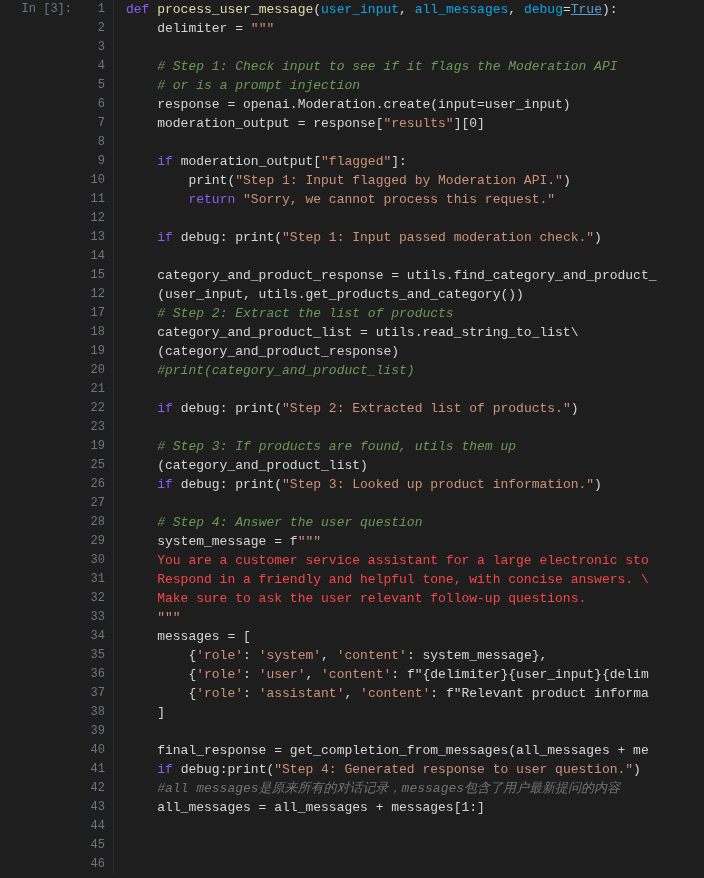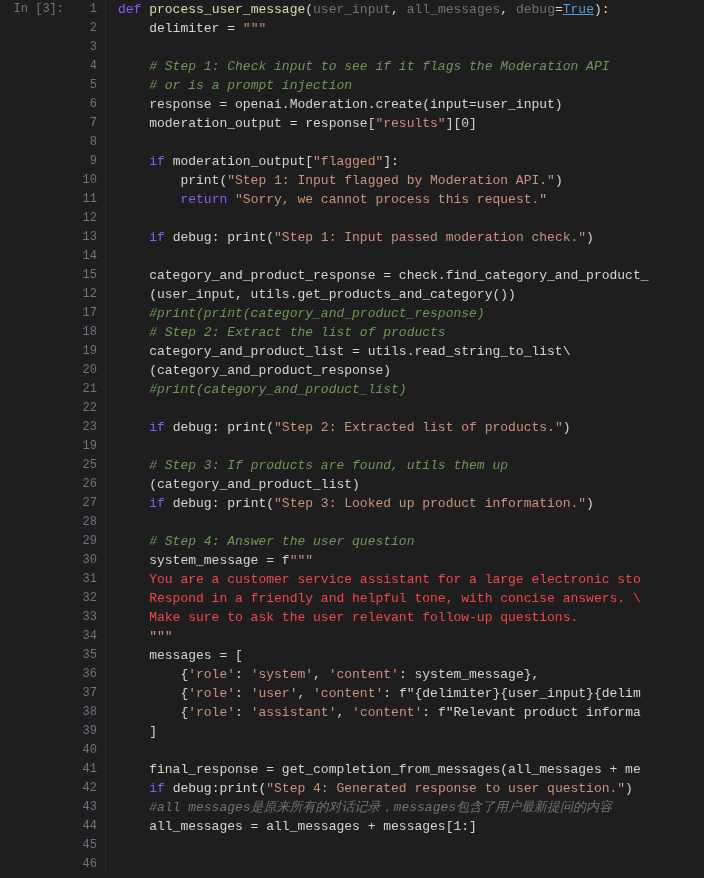--- a/index.html
+++ b/index.html
@@ -48,32 +48,33 @@
       line-height: 19px;
       padding: 0 0 0 12px;
       white-space: pre;
       font-size: 13px;
     }
     
     .kw { color: #8b5cf6; } 
     .fn { color: #dcdcaa; } 
     .str { color: #ce9178; } 
     .comment { color: #6a9955; font-style: italic; } 
-    .param { color: #737373; }
+    .param { color: #0ea5e9; }
     .bool { color: #569cd6; text-decoration: underline; }
     .default-text { color: #d4d4d4; }
     .cyan-comment { color: #737373; font-style: italic; }
     .red-text { color: #f44747; }
 
     .left-panel {
       display: flex;
       flex-direction: column;
       align-items: flex-end;
       width: 70px;
       min-width: 70px;
+      margin-left: 8px;
     }
     .cell-label-top {
       color: #6e7681;
       font-size: 12px;
       line-height: 19px;
       padding-right: 6px;
       white-space: nowrap;
     }
   </style>
 </head>
@@ -142,23 +143,22 @@
       <span class="code-line"><span class="default-text">    </span><span class="comment"># or is a prompt injection</span></span>
       <span class="code-line"><span class="default-text">    response = openai.Moderation.create(input=user_input)</span></span>
       <span class="code-line"><span class="default-text">    moderation_output = response[</span><span class="str">"results"</span><span class="default-text">][0]</span></span>
       <span class="code-line"> </span>
       <span class="code-line"><span class="default-text">    </span><span class="kw">if </span><span class="default-text">moderation_output[</span><span class="str">"flagged"</span><span class="default-text">]:</span></span>
       <span class="code-line"><span class="default-text">        print(</span><span class="str">"Step 1: Input flagged by Moderation API."</span><span class="default-text">)</span></span>
       <span class="code-line"><span class="default-text">        </span><span class="kw">return </span><span class="str">"Sorry, we cannot process this request."</span></span>
       <span class="code-line"> </span>
       <span class="code-line"><span class="default-text">    </span><span class="kw">if </span><span class="default-text">debug: print(</span><span class="str">"Step 1: Input passed moderation check."</span><span class="default-text">)</span></span>
       <span class="code-line"> </span>
-      <span class="code-line"><span class="default-text">    category_and_product_response = check.find_category_and_product_</span></span>
+      <span class="code-line"><span class="default-text">    category_and_product_response = utils.find_category_and_product_</span></span>
       <span class="code-line"><span class="default-text">    (user_input, utils.get_products_and_category())</span></span>
-      <span class="code-line"><span class="comment">    #print(print(category_and_product_response)</span></span>
       <span class="code-line"><span class="default-text">    </span><span class="comment"># Step 2: Extract the list of products</span></span>
       <span class="code-line"><span class="default-text">    category_and_product_list = utils.read_string_to_list\</span></span>
       <span class="code-line"><span class="default-text">    (category_and_product_response)</span></span>
       <span class="code-line"><span class="comment">    #print(category_and_product_list)</span></span>
       <span class="code-line"> </span>
       <span class="code-line"><span class="default-text">    </span><span class="kw">if </span><span class="default-text">debug: print(</span><span class="str">"Step 2: Extracted list of products."</span><span class="default-text">)</span></span>
       <span class="code-line"> </span>
       <span class="code-line"><span class="default-text">    </span><span class="comment"># Step 3: If products are found, utils them up</span></span>
       <span class="code-line"><span class="default-text">    (category_and_product_list)</span></span>
       <span class="code-line"><span class="default-text">    </span><span class="kw">if </span><span class="default-text">debug: print(</span><span class="str">"Step 3: Looked up product information."</span><span class="default-text">)</span></span>

